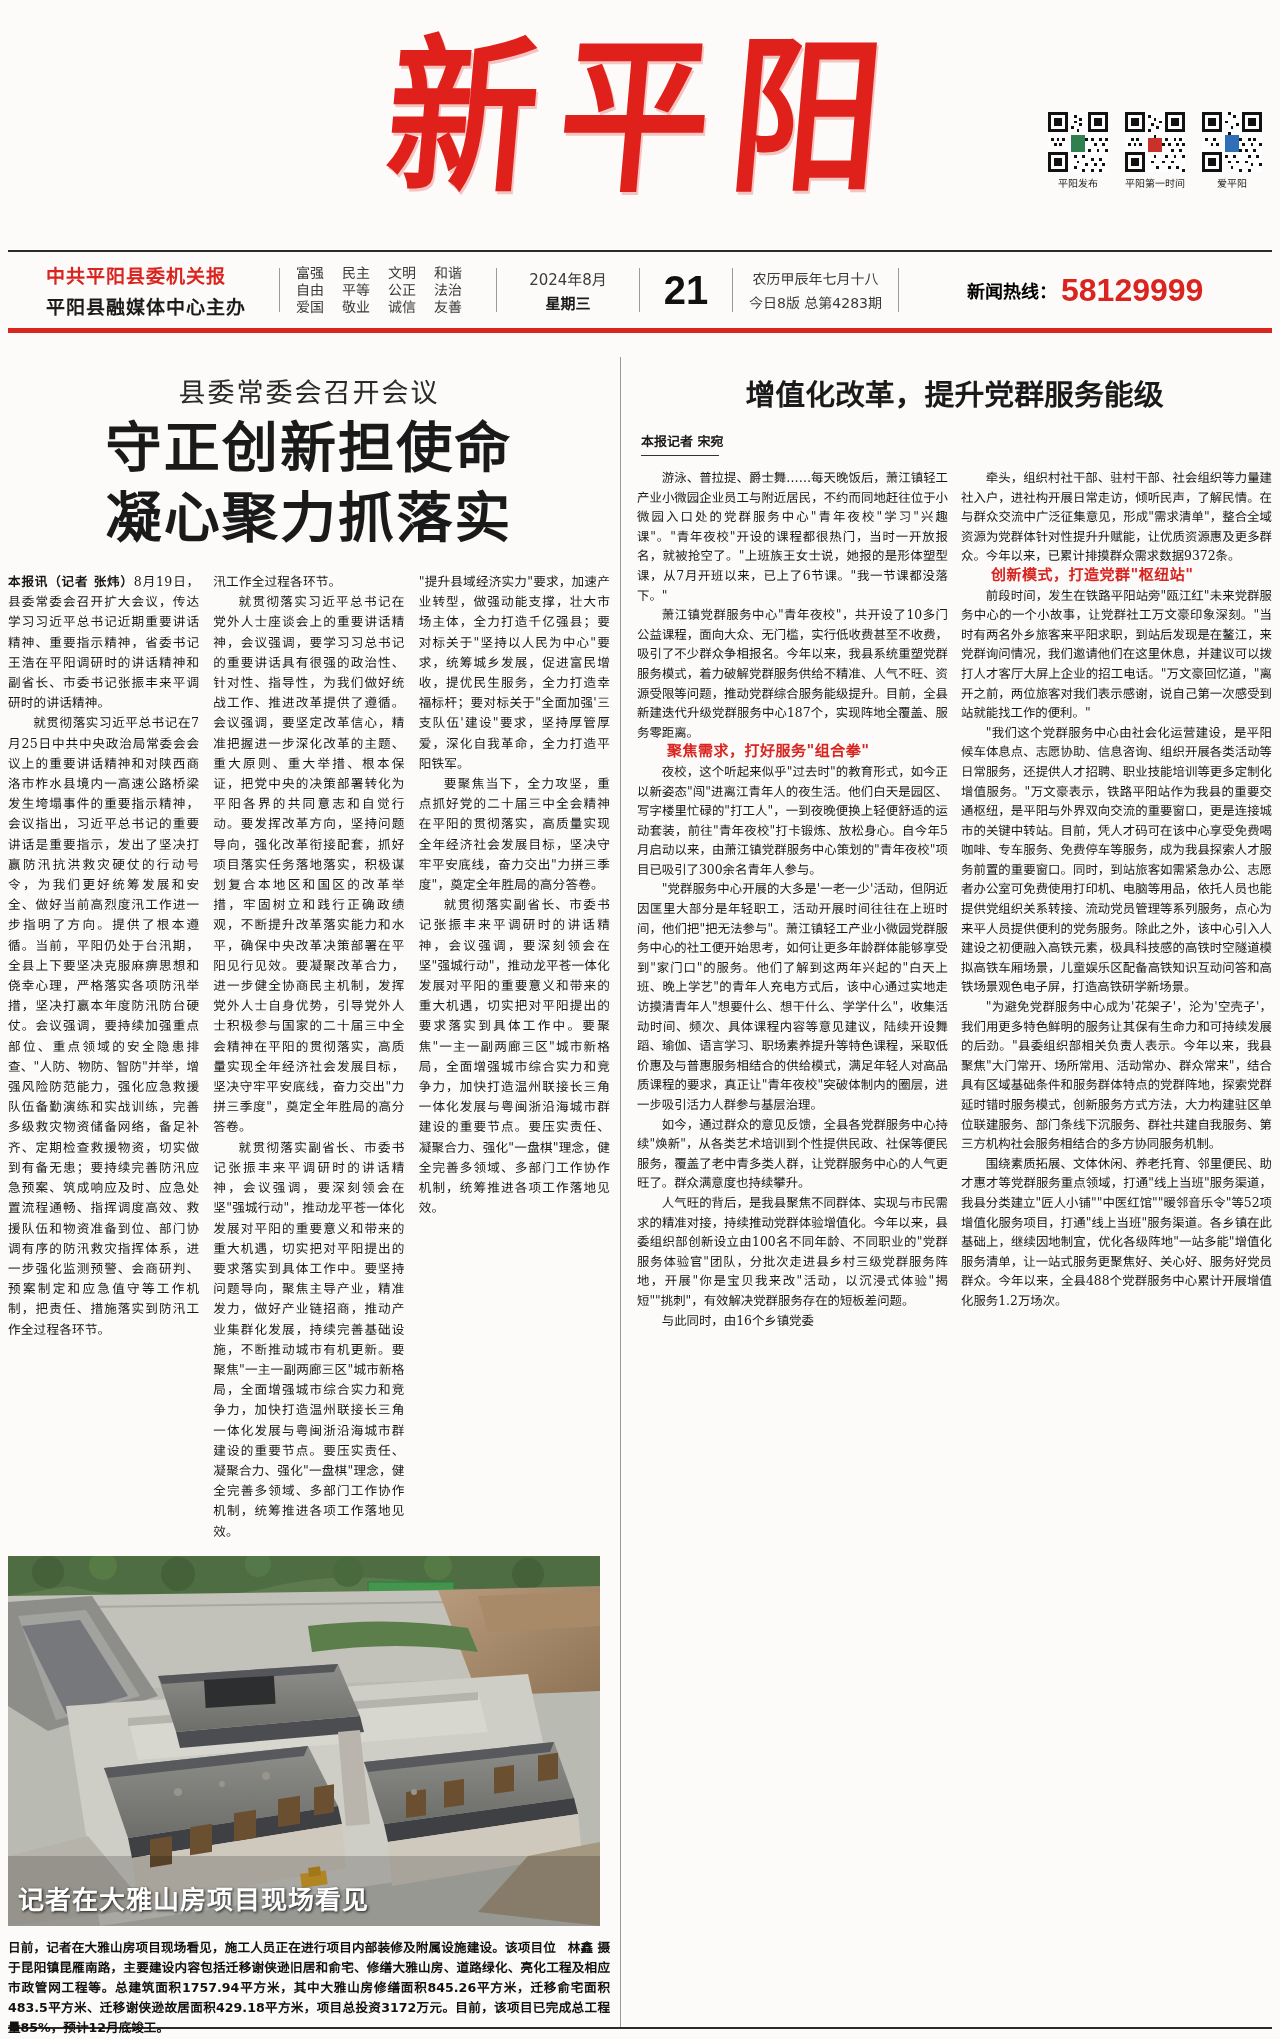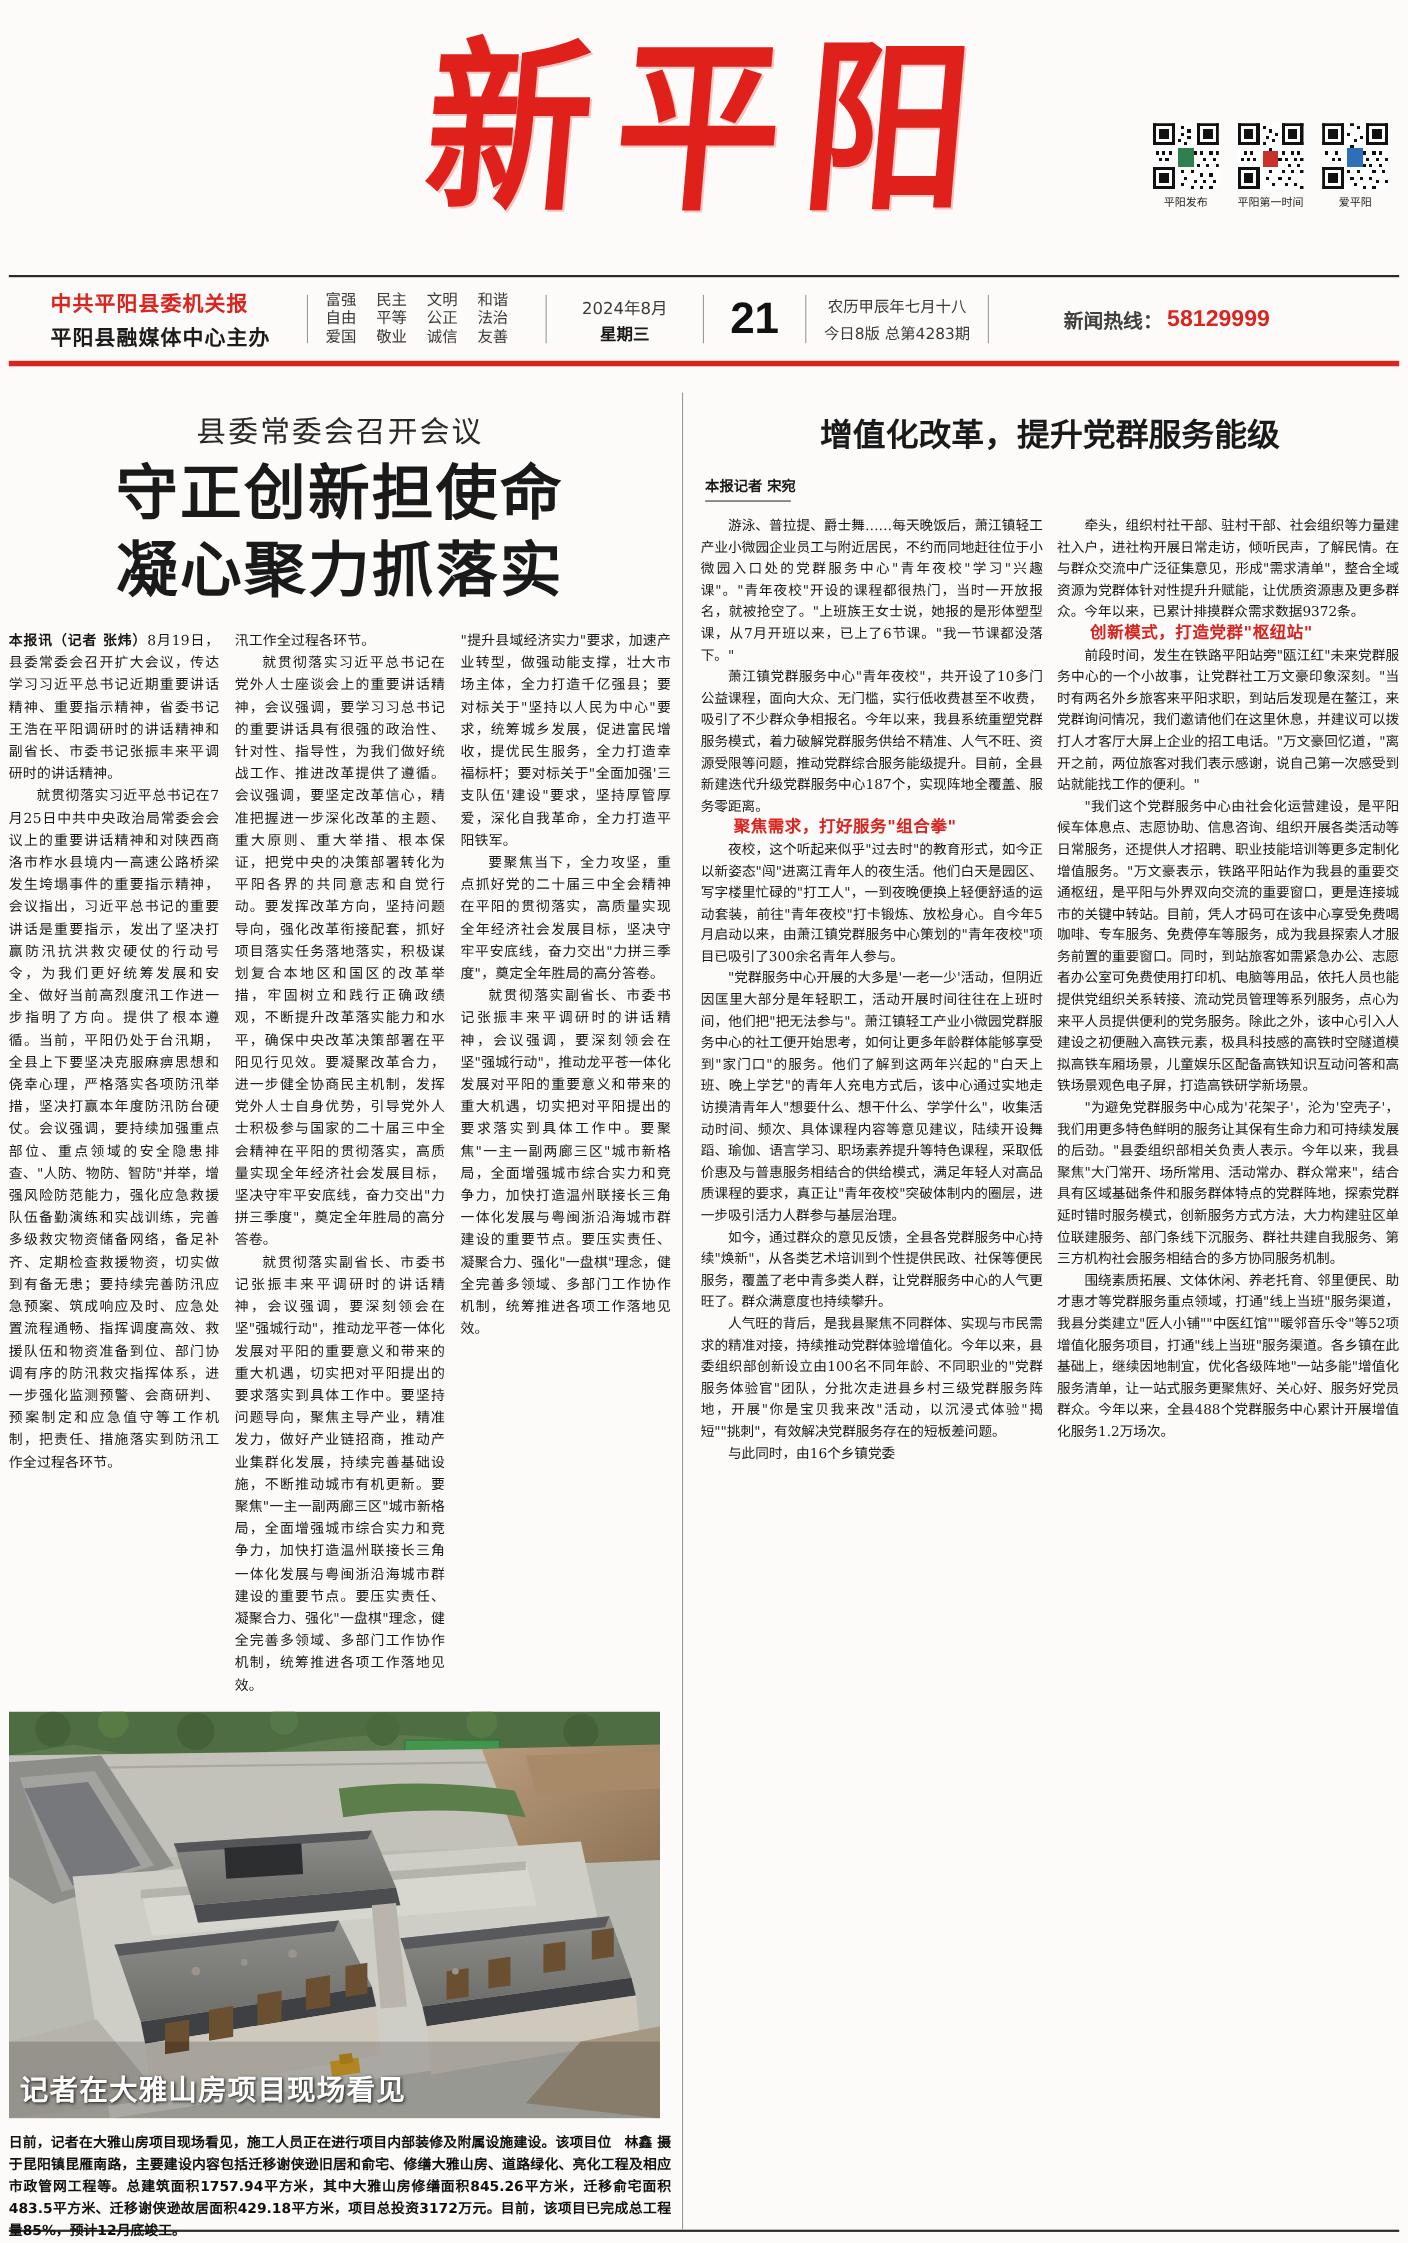--- a/index.html
+++ b/index.html
@@ -73,22 +73,22 @@
     font-size:40px;font-weight:bold;color:#111;width:60px;text-align:center;
     font-family:"Liberation Sans",sans-serif;line-height:44px;
   }
   .ib-lunar{font-family:"DejaVu Sans",sans-serif;text-align:center;}
   .ib-lunar .l1{font-size:14px;color:#3a3a3a;}
   .ib-lunar .l2{font-size:14px;color:#3a3a3a;margin-top:4px;}
   .ib-hot{
     margin-left:52px;display:flex;align-items:center;gap:4px;
     font-family:"DejaVu Sans",sans-serif;
   }
-  .ib-hot .lbl{font-size:18px;font-weight:bold;color:#404040;}
-  .ib-hot .num{font-size:21px;font-weight:bold;color:#d9241f;letter-spacing:0px;
+  .ib-hot .lbl{font-size:18px;font-weight:bold;color:#000000;}
+  .ib-hot .num{font-size:32px;font-weight:bold;color:#d9241f;letter-spacing:0px;
     font-family:"Liberation Sans",sans-serif;}
 
   
   .content{
     display:flex;margin:0 8px;padding-top:20px;
     height:1694px;box-sizing:border-box;
   }
   .left-pane{width:612px;box-sizing:border-box;padding-right:10px;position:relative;}
   .col-divider{width:1px;background:#9a9a9a;margin:4px 8px 0 0;}
   .right-pane{flex:1;box-sizing:border-box;padding-left:8px;}

